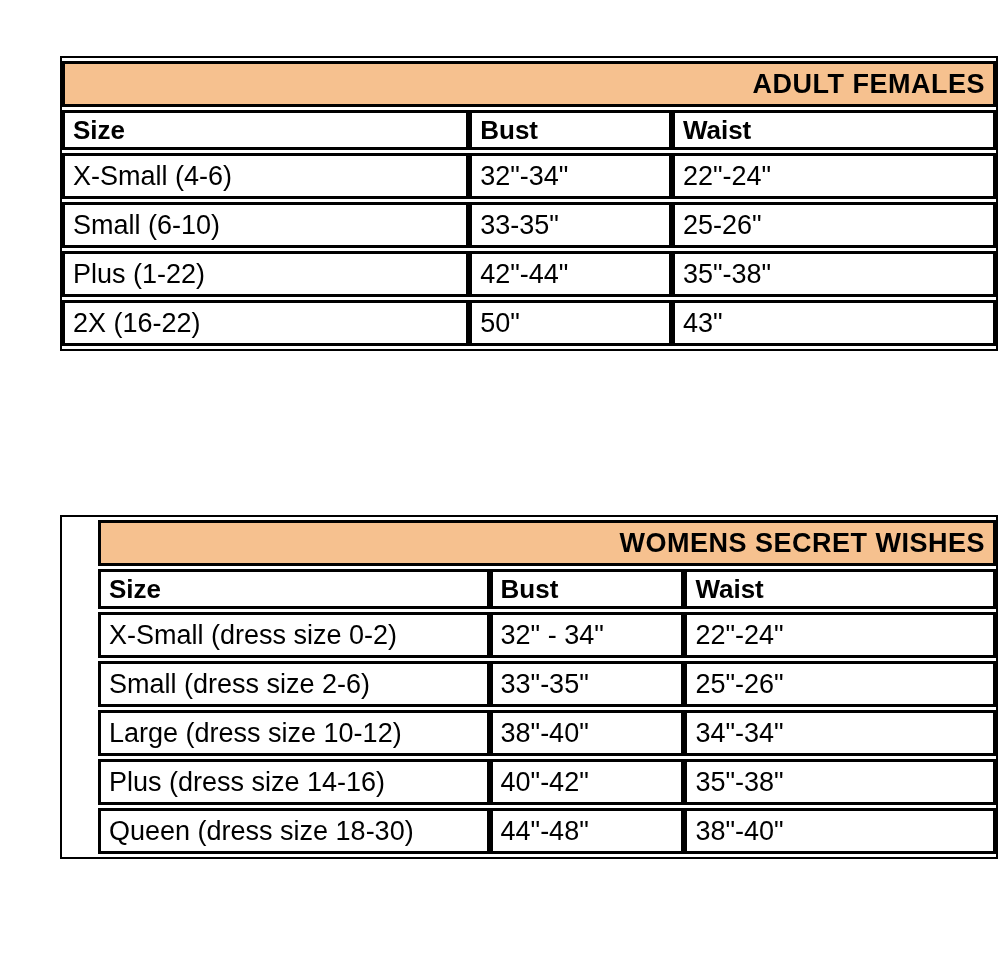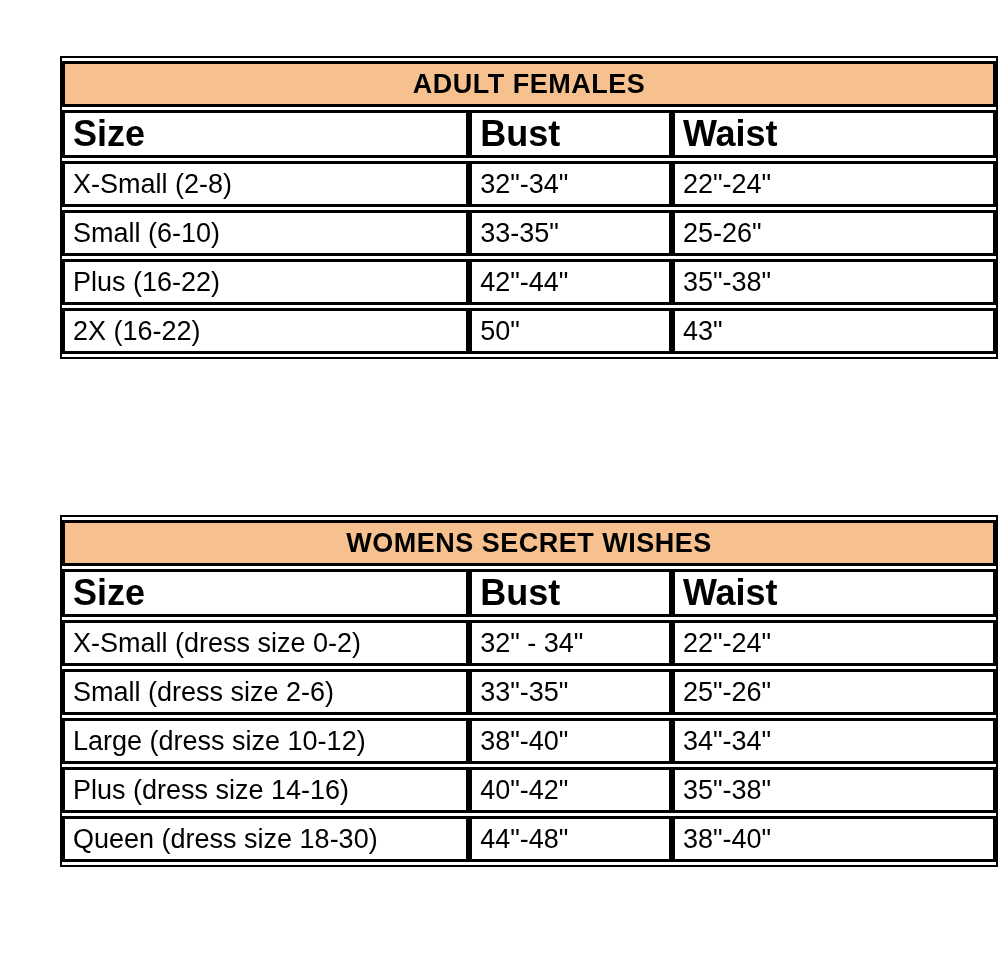--- a/index.html
+++ b/index.html
@@ -16,49 +16,49 @@
   }
   .table-block {
     position: absolute;
     left: 60px;
     width: 938px;
     border: 2px solid #000000;
     box-sizing: border-box;
     background: #ffffff;
   }
   .table-block.t0 { top: 56px; }
-  .table-block.t1 { top: 515px; }
+  .table-block.t1 { top: 515px; padding-left: 36px; }
   table.size-chart {
     width: 100%;
     border-collapse: separate;
     border-spacing: 0 3px;
     table-layout: fixed;
   }
   table.size-chart td {
     border: 3px solid #000000;
     padding: 0 8px;
     font-size: 27px;
     height: 40px;
     vertical-align: middle;
     overflow: hidden;
     white-space: nowrap;
     background: #ffffff;
   }
   td.banner {
     background: #f6c18f !important;
-    text-align: center;
+    text-align: right;
     font-weight: bold;
     font-size: 28px;
     height: 40px;
     letter-spacing: 0.5px;
   }
   tr.head td {
     font-weight: bold;
     height: 34px;
-    font-size: 36px;
+    font-size: 26px;
   }
   col.c-size  { width: 43.6%; }
   col.c-bust  { width: 21.7%; }
   col.c-waist { width: 34.7%; }
 </style>
 </head>
 <body>
 
 <div class="table-block t0">
   <table class="size-chart">
@@ -70,31 +70,31 @@
     <tbody>
         <tr>
       <td class="banner" colspan="3">ADULT FEMALES</td>
     </tr>
     <tr class="head">
       <td>Size</td>
       <td>Bust</td>
       <td>Waist</td>
     </tr>
     <tr>
-      <td>X-Small (2-8)</td>
+      <td>X-Small (4-6)</td>
       <td>32"-34"</td>
       <td>22"-24"</td>
     </tr>
     <tr>
       <td>Small (6-10)</td>
       <td>33-35"</td>
       <td>25-26"</td>
     </tr>
     <tr>
-      <td>Plus (16-22)</td>
+      <td>Plus (1-22)</td>
       <td>42"-44"</td>
       <td>35"-38"</td>
     </tr>
     <tr>
       <td>2X (16-22)</td>
       <td>50"</td>
       <td>43"</td>
     </tr>
   </tbody>
     </table>

